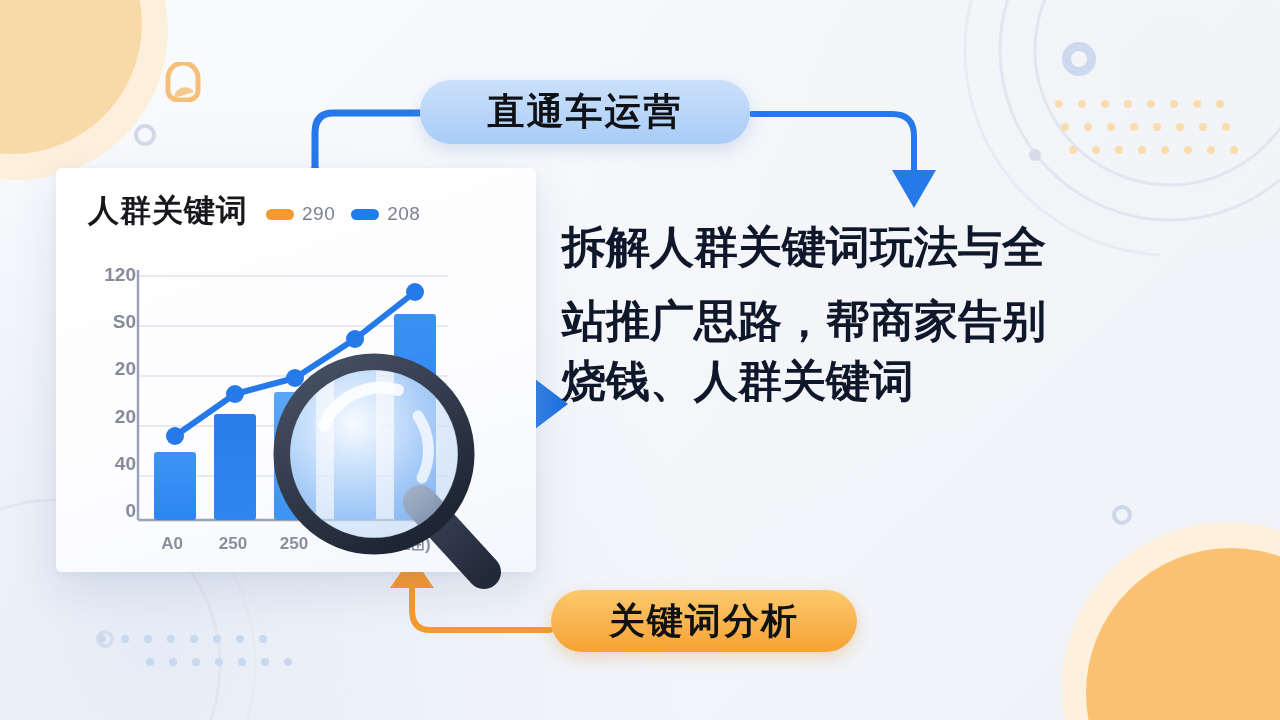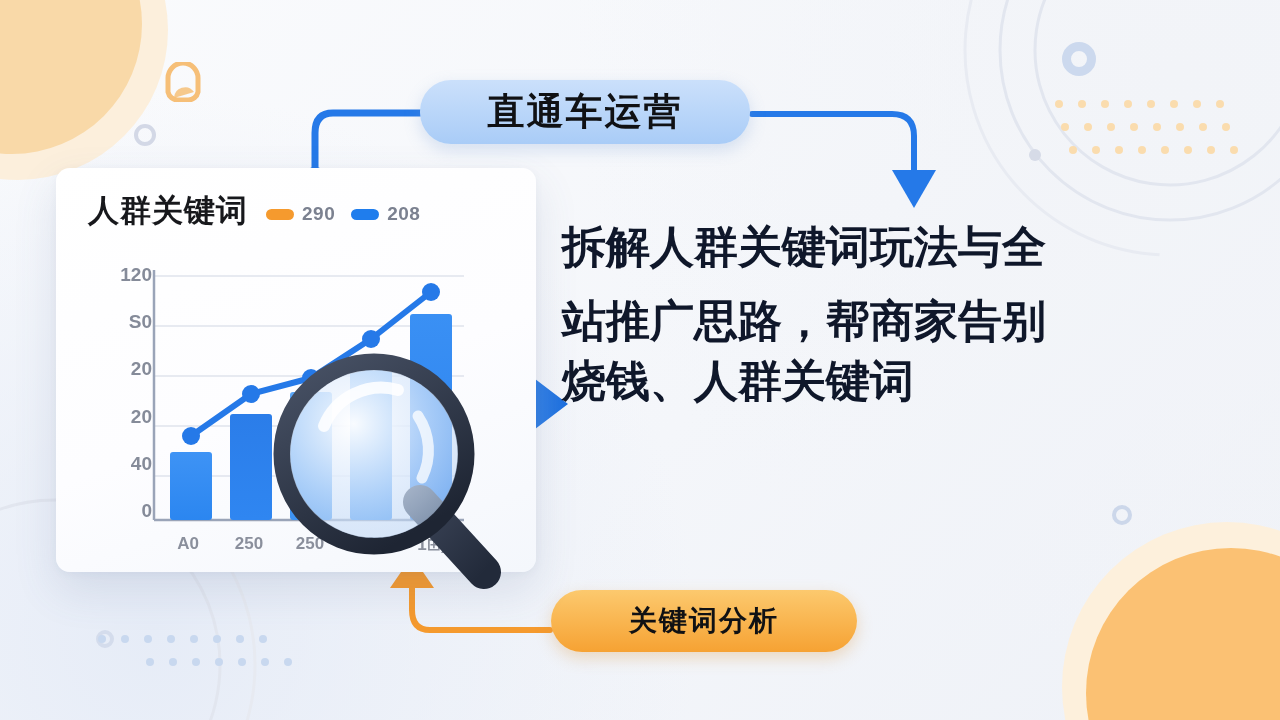--- a/index.html
+++ b/index.html
@@ -71,37 +71,37 @@
   .dotgrid-blue .dotrow:nth-child(2) { margin-left:48px; }
 
   .arc-svg { position:absolute; }
   .arc-tr { right:-60px; top:-90px; }
   .arc-bl { left:-120px; bottom:-120px; }
 
   
   .card {
     position:absolute; left:56px; top:168px; width:480px; height:404px;
     background:linear-gradient(160deg,#ffffff 0%,#fdfdff 55%,#f4f7fc 100%);
-    border-radius:14px;
+    border-radius:6px;
     box-shadow:0 18px 44px rgba(80,100,140,.14), 0 2px 8px rgba(80,100,140,.06);
   }
   .card-head {
     display:flex; align-items:center; gap:18px;
     padding:22px 0 0 32px;
   }
   .card-title {
     font-size:31px; font-weight:bold; color:#17181c; letter-spacing:1px;
     white-space:nowrap;
   }
   .legend { display:flex; align-items:center; gap:16px; margin-top:6px; }
   .legend-item { display:flex; align-items:center; gap:8px; }
   .legend-swatch { width:28px; height:11px; border-radius:6px; }
-  .legend-label { font-size:19px; color:#7b8190; font-weight:700; letter-spacing:.5px; }
-
-  .plot { position:absolute; left:32px; top:96px; width:382px; height:300px; }
+  .legend-label { font-size:19px; color:#7b8190; font-weight:400; letter-spacing:.5px; }
+
+  .plot { position:absolute; left:16px; top:96px; width:382px; height:300px; }
   .plot-svg { position:absolute; left:0; top:0; }
 
   .xlabels {
     position:absolute; left:72px; top:270px; width:300px;
     display:flex; justify-content:space-between;
   }
   .xlabel { font-size:17px; color:#8a8f9c; font-weight:600;
     width:56px; text-align:center; }
   .ylabels {
     position:absolute; left:6px; top:0px; height:258px; width:58px;
@@ -119,21 +119,21 @@
     font-weight:bold; color:#101114; white-space:nowrap;
   }
   .badge-top {
     left:420px; top:80px; width:330px; height:64px; border-radius:31px;
     font-size:37px; letter-spacing:2px;
     background:linear-gradient(180deg,#cbe0fb 0%,#a9ccf7 100%);
     box-shadow:0 6px 16px rgba(110,150,210,.25);
   }
   .badge-bottom {
     left:551px; top:590px; width:306px; height:62px; border-radius:31px;
-    font-size:28px; letter-spacing:2px;
+    font-size:36px; letter-spacing:2px;
     background:linear-gradient(180deg,#fcc96e 0%,#f6a233 100%);
     box-shadow:0 6px 16px rgba(220,150,60,.3);
   }
 
   .conn { position:absolute; }
 
   
   .text-block { position:absolute; left:562px; top:206px; width:690px; }
   .headline {
     font-size:56px; font-weight:bold; color:#111216; letter-spacing:0px;

